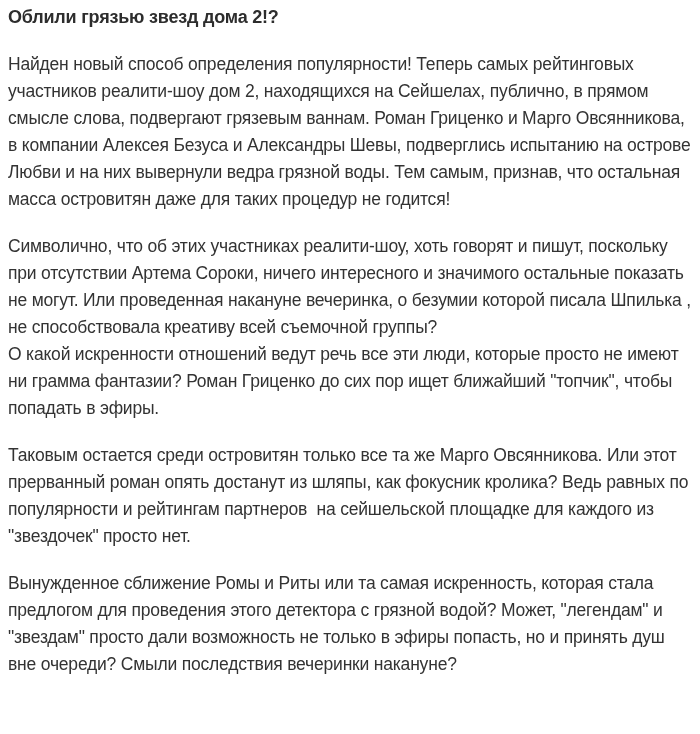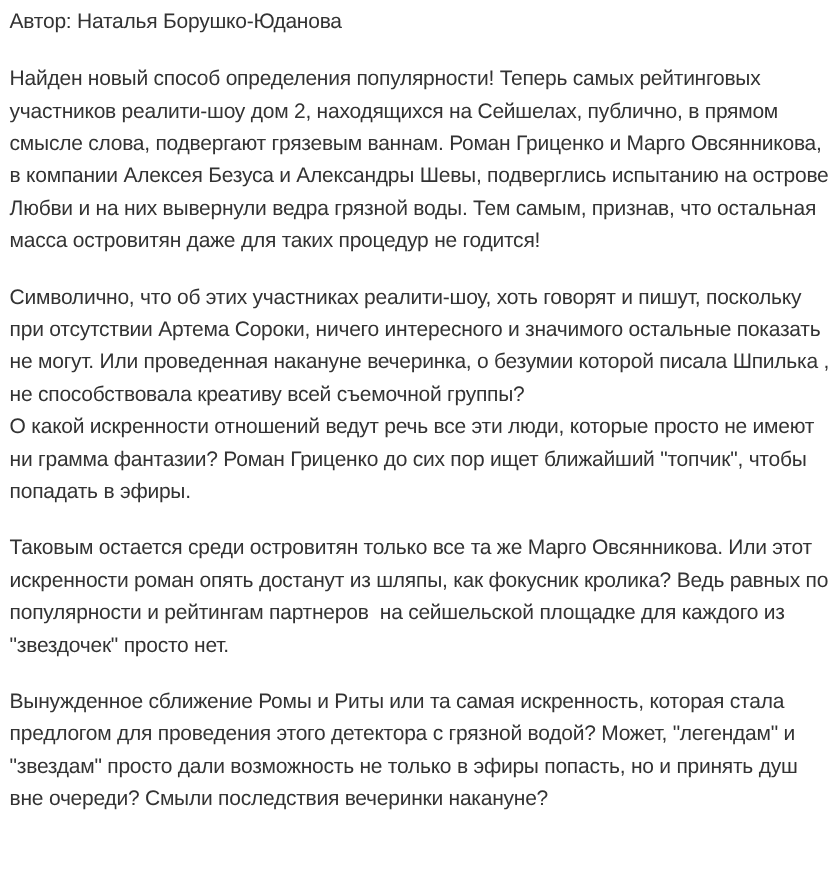--- a/index.html
+++ b/index.html
@@ -38,24 +38,24 @@
     line-height: 27px;
     letter-spacing: -0.2px;
     margin: 16px 0 20px 0;
     white-space: pre-wrap; 
   }
 </style>
 </head>
 <body>
 
 <div class="page">
+  <h1 class="title">Облили грязью звезд дома 2!?</h1>
 
-  <p class="author">Автор: Наталья Борушко-Юданова</p>
 
   <p class="para">Найден новый способ определения популярности! Теперь самых рейтинговых участников реалити-шоу дом 2, находящихся на Сейшелах, публично, в прямом смысле слова, подвергают грязевым ваннам. Роман Гриценко и Марго Овсянникова, в компании Алексея Безуса и Александры Шевы, подверглись испытанию на острове Любви и на них вывернули ведра грязной воды. Тем самым, признав, что остальная масса островитян даже для таких процедур не годится!</p>
 
   <p class="para">Символично, что об этих участниках реалити-шоу, хоть говорят и пишут, поскольку при отсутствии Артема Сороки, ничего интересного и значимого остальные показать не могут. Или проведенная накануне вечеринка, о безумии которой писала Шпилька , не способствовала креативу всей съемочной группы?
 О какой искренности отношений ведут речь все эти люди, которые просто не имеют ни грамма фантазии? Роман Гриценко до сих пор ищет ближайший "топчик", чтобы попадать в эфиры.</p>
 
-  <p class="para">Таковым остается среди островитян только все та же Марго Овсянникова. Или этот искренности роман опять достанут из шляпы, как фокусник кролика? Ведь равных по популярности и рейтингам партнеров  на сейшельской площадке для каждого из "звездочек" просто нет.</p>
+  <p class="para">Таковым остается среди островитян только все та же Марго Овсянникова. Или этот прерванный роман опять достанут из шляпы, как фокусник кролика? Ведь равных по популярности и рейтингам партнеров  на сейшельской площадке для каждого из "звездочек" просто нет.</p>
 
   <p class="para">Вынужденное сближение Ромы и Риты или та самая искренность, которая стала предлогом для проведения этого детектора с грязной водой? Может, "легендам" и "звездам" просто дали возможность не только в эфиры попасть, но и принять душ вне очереди? Смыли последствия вечеринки накануне?</p>
 </div>
 
 </body></html>

